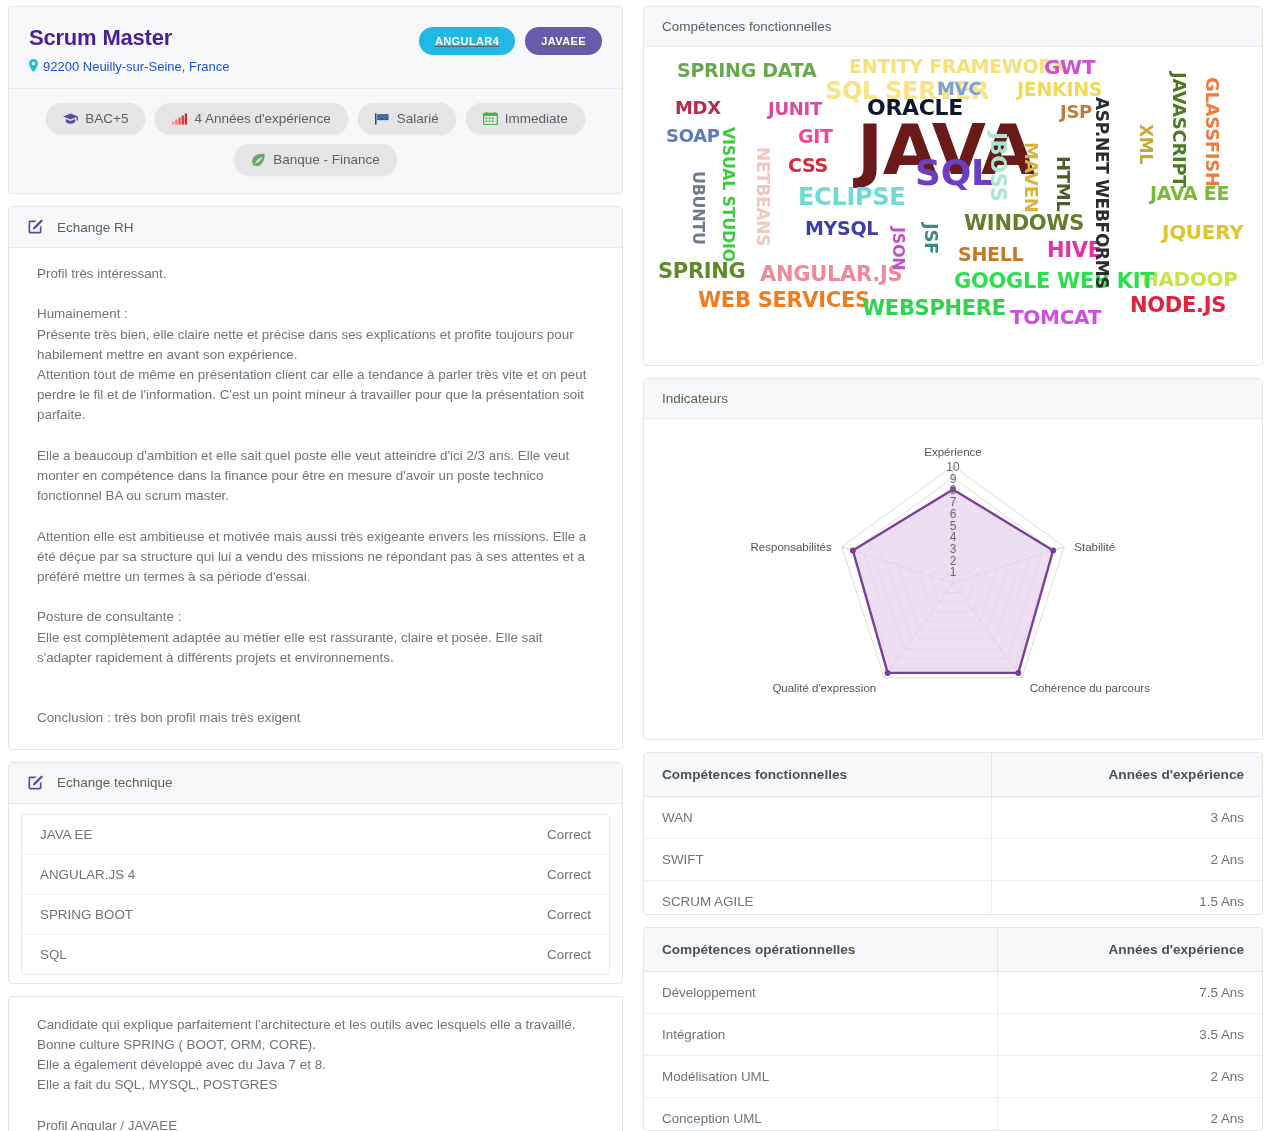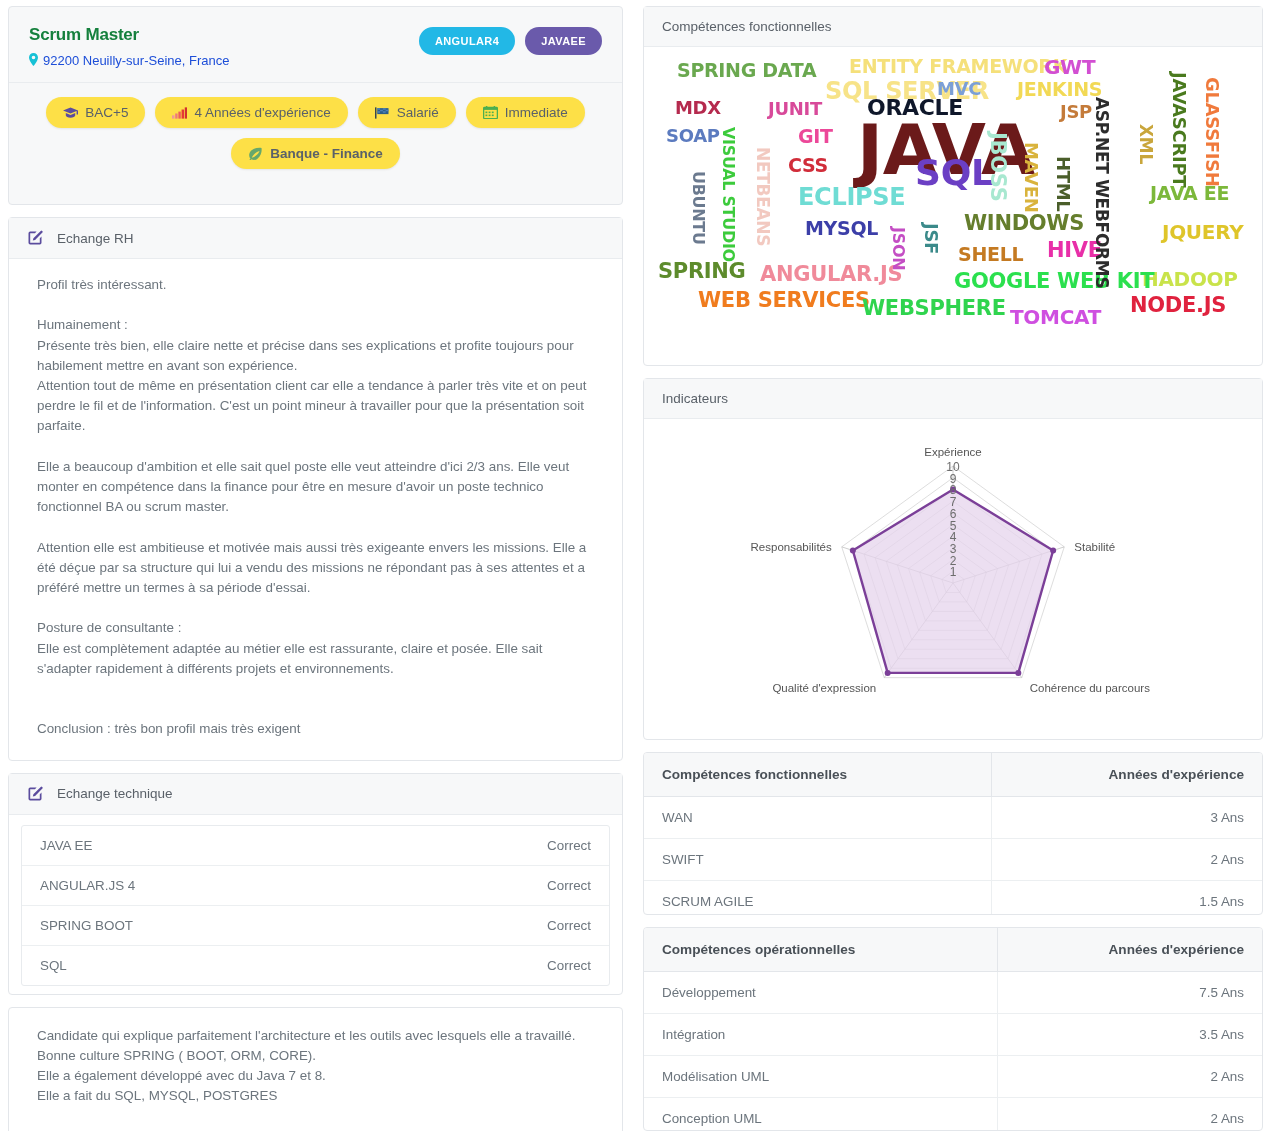--- a/index.html
+++ b/index.html
@@ -36,35 +36,35 @@
   }
   .card-body { padding: 16px 28px 20px 28px; }
 
   
   .profile { background: #f7f8f9; border: 1px solid #e3e6ea; border-radius: 4px; }
   .profile-top {
     display: flex; justify-content: space-between; align-items: flex-start;
     padding: 18px 20px 14px 20px;
     border-bottom: 1px solid #e9ecef;
   }
-  .profile-title { font-size: 17px; font-weight: bold; color: #15803d; letter-spacing: -.2px; }
+  .profile-title { font-size: 22px; font-weight: bold; color: #4c1d95; letter-spacing: -.2px; }
   .profile-loc { margin-top: 8px; font-size: 13px; color: #1d4ed8; display: flex; align-items: center; gap: 5px; }
   .pin { color: #17c1d6; font-size: 13px; line-height: 1; }
-  .badges { display: flex; gap: 10px; padding-top: 2px; }
+  .badges { display: flex; gap: 10px; padding-top: 2px; text-decoration: underline; }
   .badge {
     color: #fff; font-size: 11px; font-weight: bold; letter-spacing: .4px;
     padding: 8px 16px; border-radius: 16px; white-space: nowrap;
   }
   .badge.cyan { background: #22b8e6; }
   .badge.purple { background: #6a5aab; }
 
   .pills { padding: 14px 14px 18px 14px; }
   .pill-row { display: flex; justify-content: center; gap: 10px; margin-bottom: 10px; flex-wrap: wrap; }
   .pill {
-    background: #fde047; border-radius: 18px; padding: 8px 17px;
+    background: #e5e5e5; border-radius: 18px; padding: 8px 17px;
     font-size: 13.5px; color: #5a6169;
     display: inline-flex; align-items: center; gap: 7px;
     box-shadow: 0 1px 2px rgba(0,0,0,.08);
     white-space: nowrap;
   }
   .pill svg { display: block; }
 
   .edit-icon { color: #5b4c9e; display:flex; }
 
   
@@ -177,21 +177,21 @@
                     <rect x="9.4" y="6" width="2" height="1.7"></rect>
                     <rect x="2.6" y="9.2" width="2" height="1.7"></rect>
                     <rect x="6" y="9.2" width="2" height="1.7"></rect>
                     <rect x="9.4" y="9.2" width="2" height="1.7"></rect>
                   </g>
                 </svg>
             </span>
             <span>Immediate</span>
           </span>
         </div>
-        <div class="pill-row" style="margin-bottom:17px;font-weight:bold;">
+        <div class="pill-row" style="margin-bottom:0;">
           <span class="pill">
             <span>
               <svg width="15" height="13" viewBox="0 0 16 14">
                   <path d="M14.5 1C9 .4 4 2 2 5.6c-1.6 2.8-.6 5.8.6 7L1 14.3l.9.7 1.7-1.8c1.8 1.1 4.7 1.2 6.8-.9C14.2 9 15 4.6 14.5 1zM4 11.6C5.4 8 8.8 5.5 12.4 4.4 10.7 8.1 7.7 10.7 4 11.6z" fill="#66a86b"></path>
                 </svg>
             </span>
             <span>Banque - Finance</span>
           </span>
         </div>
       </div>

